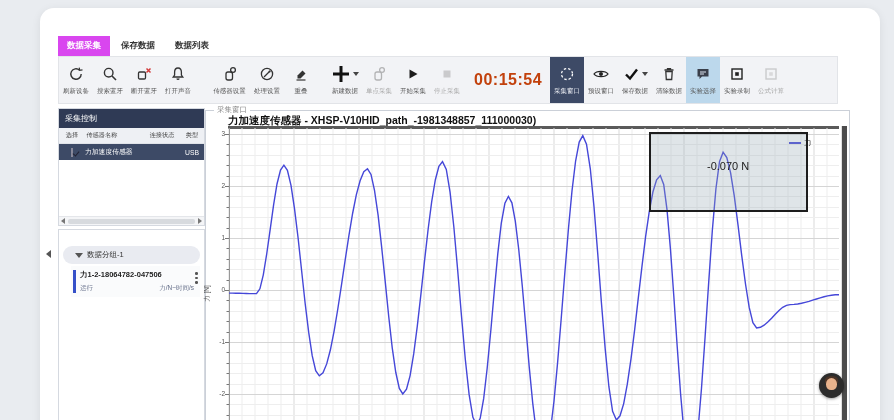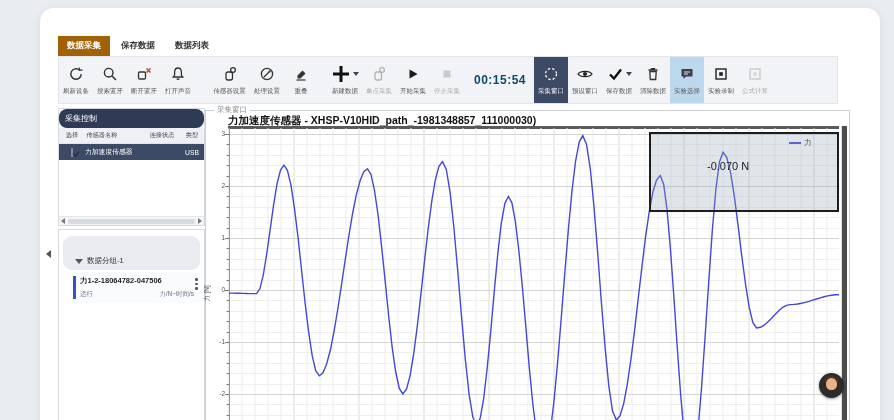--- a/index.html
+++ b/index.html
@@ -4,43 +4,43 @@
 <style>
   * { margin:0; padding:0; box-sizing:border-box; }
   html,body { width:894px; height:420px; overflow:hidden; background:#e9ecf0;
     font-family:"Liberation Sans", sans-serif; }
   .card { position:absolute; left:40px; top:8px; width:840px; height:500px;
     background:#ffffff; border-radius:14px; box-shadow:0 2px 10px rgba(0,0,0,.08); }
 
   
   .tabs { position:absolute; left:18px; top:28px; display:flex; gap:2px; }
   .tab { font-size:8.5px; font-weight:bold; color:#333; padding:4px 9px; cursor:pointer; }
-  .tab.active { background:#a16207; color:#fff; }
+  .tab.active { background:#d946ef; color:#fff; }
 
   
   .toolbar { position:absolute; left:18px; top:48px; width:780px; height:48px;
     background:#f2f3f6; border:1px solid #e2e4e8; display:flex; align-items:stretch; }
   .tbtn { display:flex; flex-direction:column; align-items:center; justify-content:center;
     gap:3px; padding:0 3px; min-width:34px; cursor:pointer; }
   .tbtn .lbl { font-size:7px; color:#555; white-space:nowrap; transform:scale(.92); }
   .tbtn.dark { background:#3d4a66; }
   .tbtn.dark .lbl { color:#f0f2f7; }
   .tbtn.hl { background:#bcd8ec; }
   .tbtn.disabled .lbl { color:#aaa; }
   .tbtn.disabled svg { opacity:.45; }
   .gap6{width:6px;} .gap10{width:10px;} .gap14{width:14px;} .gap4{width:4px;}
   .icaret { width:0; height:0; border-left:3px solid transparent; border-right:3px solid transparent;
     border-top:4px solid #444; align-self:center; margin-left:2px; }
-  .timer { display:flex; align-items:center; font-size:12px; font-weight:bold; color:#0c4a6e;
+  .timer { display:flex; align-items:center; font-size:16px; font-weight:bold; color:#c2410c;
     padding:0 4px; letter-spacing:.5px; }
   .icorow { display:flex; align-items:center; height:18px; }
 
   
   .sidebar { position:absolute; left:18px; top:100px; width:147px; height:400px; }
-  .panel-hd { background:#2f3a55; color:#fff; font-size:8px; padding:4px 6px;border-radius:8px; }
+  .panel-hd { background:#2f3a55; color:#fff; font-size:8px; padding:4px 6px; }
   .panel { border:1px solid #d5d9e0; background:#fff; }
   .thead { display:flex; background:#eef0f4; border-bottom:1px solid #e0e3e8;
     font-size:6.5px; color:#444; padding:3px 0; }
   .thead span { transform:scale(.95); }
   .c1{width:26px; text-align:center;} .c2{width:58px;} .c3{width:38px; text-align:center;} .c4{width:22px; text-align:center;}
   .trow { display:flex; align-items:center; background:#3d4a66; color:#fff;
     font-size:6.8px; padding:3px 0; }
   .cbx { width:9px; height:9px; background:#fff; border:1px solid #889; margin:0 auto; position:relative; }
   .cbx:after { content:""; position:absolute; left:2px; top:1px; width:3px; height:5px;
     border:solid #223; border-width:0 1.5px 1.5px 0; transform:rotate(40deg); }
@@ -49,21 +49,21 @@
   .hscroll { height:9px; background:#f4f5f7; border-top:1px solid #e4e6ea;
     display:flex; align-items:center; justify-content:space-between; padding:0 2px; }
   .arr-l { width:0; height:0; border-top:3px solid transparent; border-bottom:3px solid transparent;
     border-right:4px solid #777; }
   .arr-r { width:0; height:0; border-top:3px solid transparent; border-bottom:3px solid transparent;
     border-left:4px solid #777; }
   .hthumb { flex:1; height:5px; background:#d7dade; margin:0 3px; border-radius:2px; }
 
   .datapanel { margin-top:3px; height:240px; }
   .treegrp { display:flex; align-items:center; gap:4px; background:#e9ebf1;
-    font-size:7.5px; color:#333; padding:20px 4px 4px 12px; margin:6px 4px 0 4px;border-radius:9px; }
+    font-size:7.5px; color:#333; padding:4px 4px 4px 12px; margin:16px 4px 0 4px;border-radius:9px; }
   .tri-down { width:0; height:0; border-left:4px solid transparent; border-right:4px solid transparent;
     border-top:5px solid #555; }
   .ditem { position:relative; margin:2px 4px 0 12px; padding:4px 6px 4px 9px; background:#fafbfc; }
   .ditem .bar { position:absolute; left:2px; top:4px; bottom:4px; width:3px; background:#3550c8; }
   .ditem .t1 { font-size:7.5px; font-weight:bold; color:#222; white-space:nowrap; }
   .ditem .t2 { display:flex; justify-content:space-between; margin-top:4px;
     font-size:6.5px; color:#66708a; }
   .dots3 { position:absolute; right:2px; top:6px; width:3px; }
   .dots3 i { display:block; width:2.5px; height:2.5px; border-radius:50%; background:#555; margin-bottom:2px; }
 
@@ -82,21 +82,21 @@
   .hbar-top { position:absolute; left:22px; top:15px; width:611px; height:3px; background:#5a5a5a; }
   .vscroll { position:absolute; right:2px; top:15px; width:6px; height:380px; background:#e0e0e0; }
   .vscroll .vthumb { position:absolute; top:0; left:0.5px; width:5px; height:100%; background:#4c4c4c; }
   #chart-svg { position:absolute; left:1px; top:17px; }
   .ytick { position:absolute; left:2px; width:17px; text-align:right; font-size:6.5px; color:#555; }
   .ylab { position:absolute; left:-7px; top:178px; font-size:6.5px; color:#555;
     transform:rotate(-90deg); white-space:nowrap; }
   .legend { position:absolute; left:583px; top:27px; display:flex; align-items:center; gap:3px; }
   .legend .seg { width:12px; height:2px; }
   .legend .ltxt { font-size:7.5px; color:#222; }
-  .selbox { position:absolute; left:443px; top:21px; width:190px; height:80px;
+  .selbox { position:absolute; left:443px; top:21px; width:159px; height:80px;
     border:2px solid #1d1d1d; background:rgba(150,168,180,.30); }
   .selbox .anno { position:absolute; left:56px; top:26px; font-size:11px; color:#222; }
   .avatar { position:absolute; left:613px; top:262px; width:25px; height:25px; border-radius:50%;
     background:#2c2c2c; overflow:hidden; box-shadow:0 1px 3px rgba(0,0,0,.4); cursor:pointer; }
   .avatar .head { position:absolute; left:7px; top:5px; width:11px; height:12px;
     border-radius:50% 50% 45% 45%; background:#e8b28c; }
   .avatar .hair { position:absolute; left:6px; top:3px; width:13px; height:7px;
     border-radius:50% 50% 0 0; background:#4a3326; }
 </style>
 </head>

